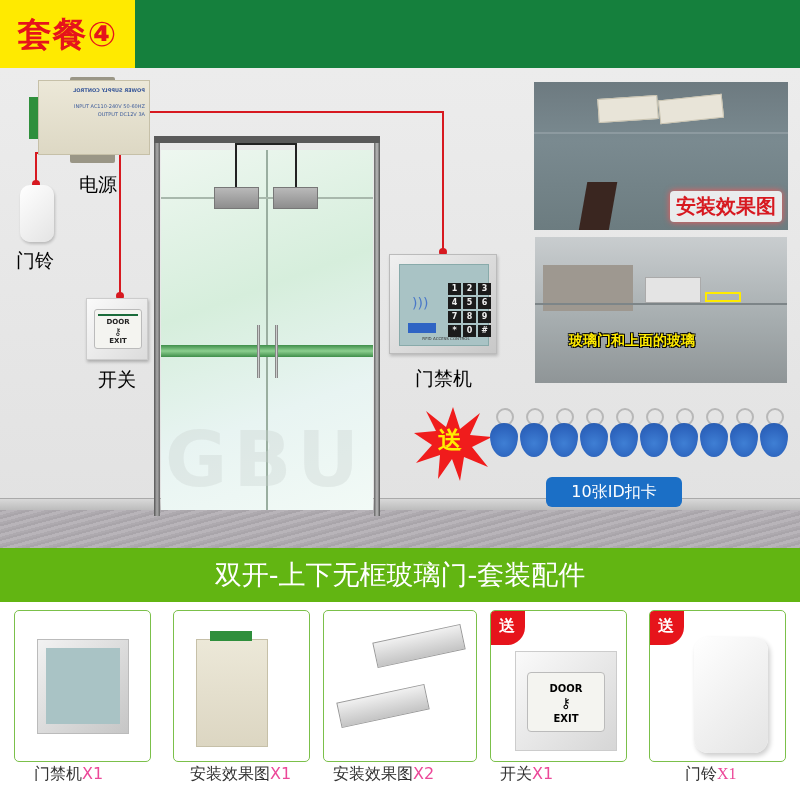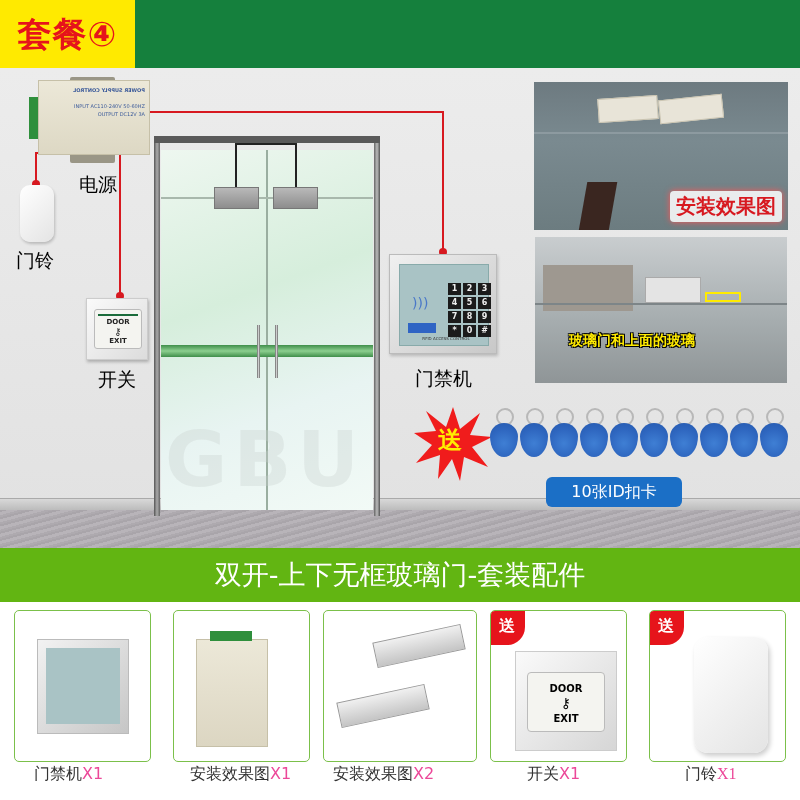--- a/index.html
+++ b/index.html
@@ -258,18 +258,18 @@
 
 <div class="card-label" style="left:34px;">
   <span>门禁机</span><span class="qty">X1</span>
 </div>
 <div class="card-label" style="left:190px;">
   <span>安装效果图</span><span class="qty">X1</span>
 </div>
 <div class="card-label" style="left:333px;">
   <span>安装效果图</span><span class="qty">X2</span>
 </div>
-<div class="card-label" style="left:527px;">
+<div class="card-label" style="left:500px;">
   <span>开关</span><span class="qty">X1</span>
 </div>
 <div class="card-label" style="left:685px;font-family:Liberation Serif, serif;">
   <span>门铃</span><span class="qty">X1</span>
 </div>
 
 </body></html>

